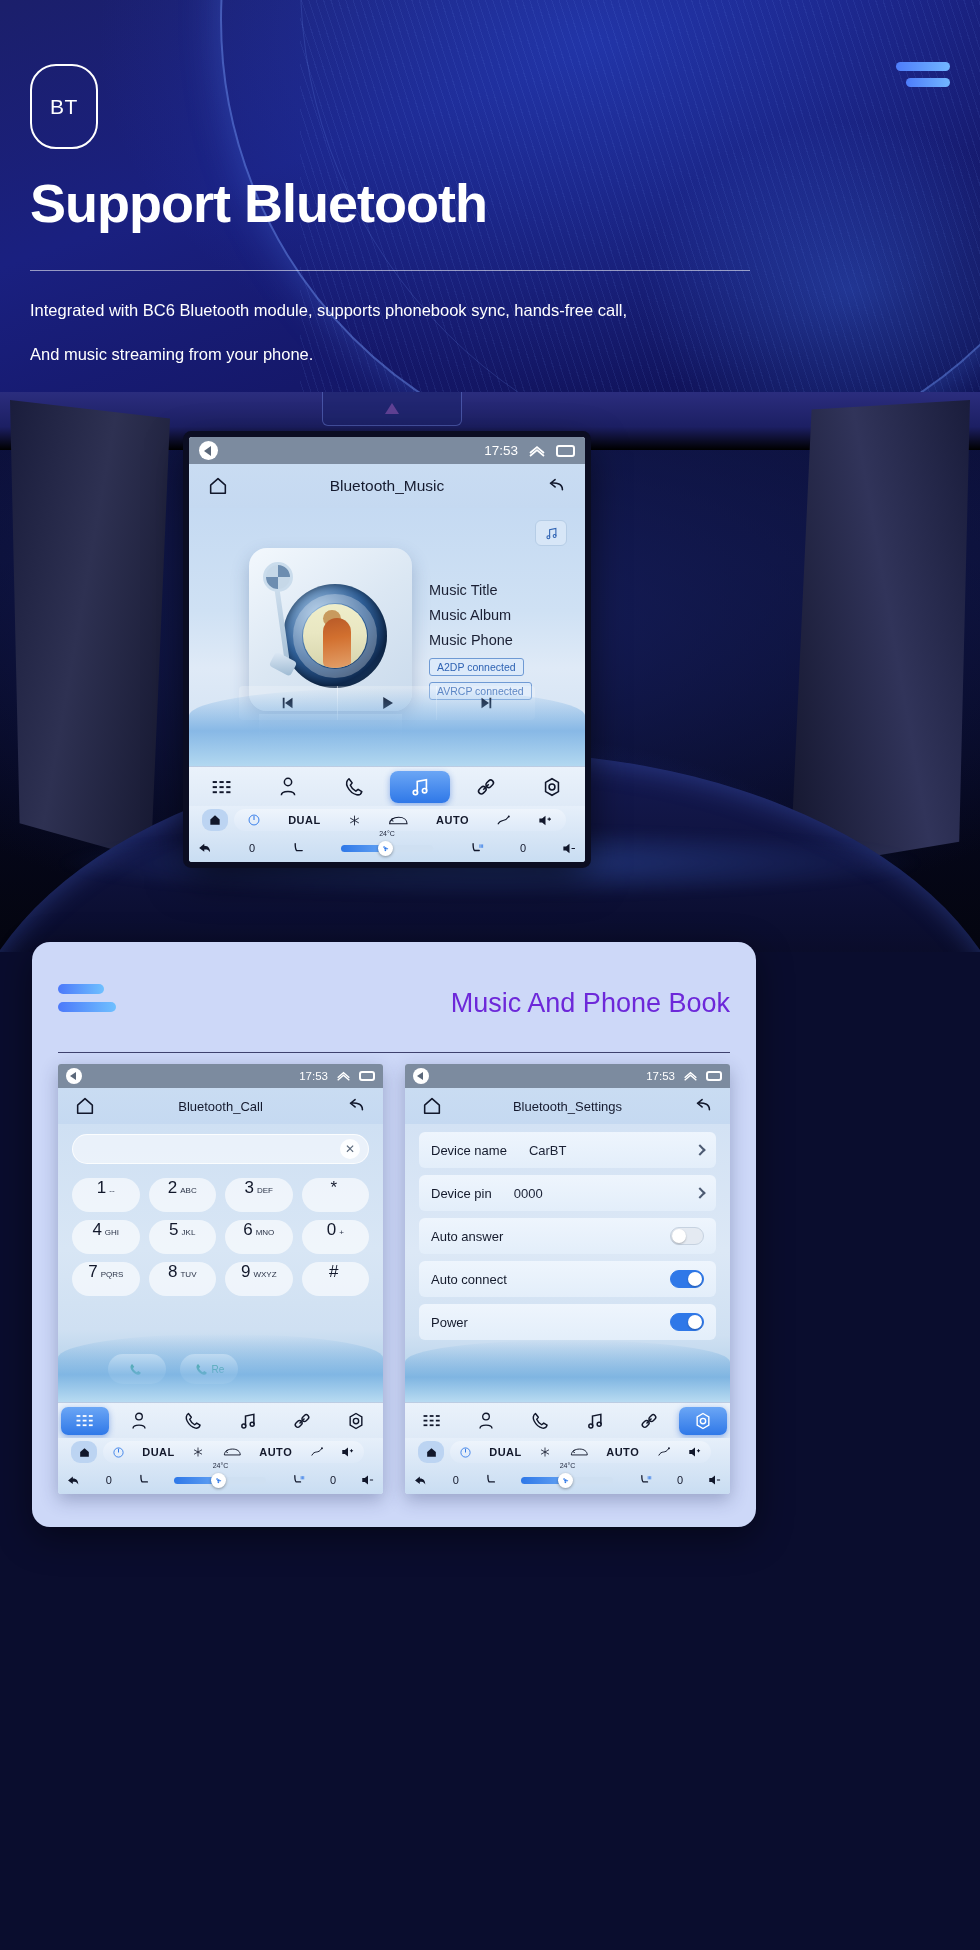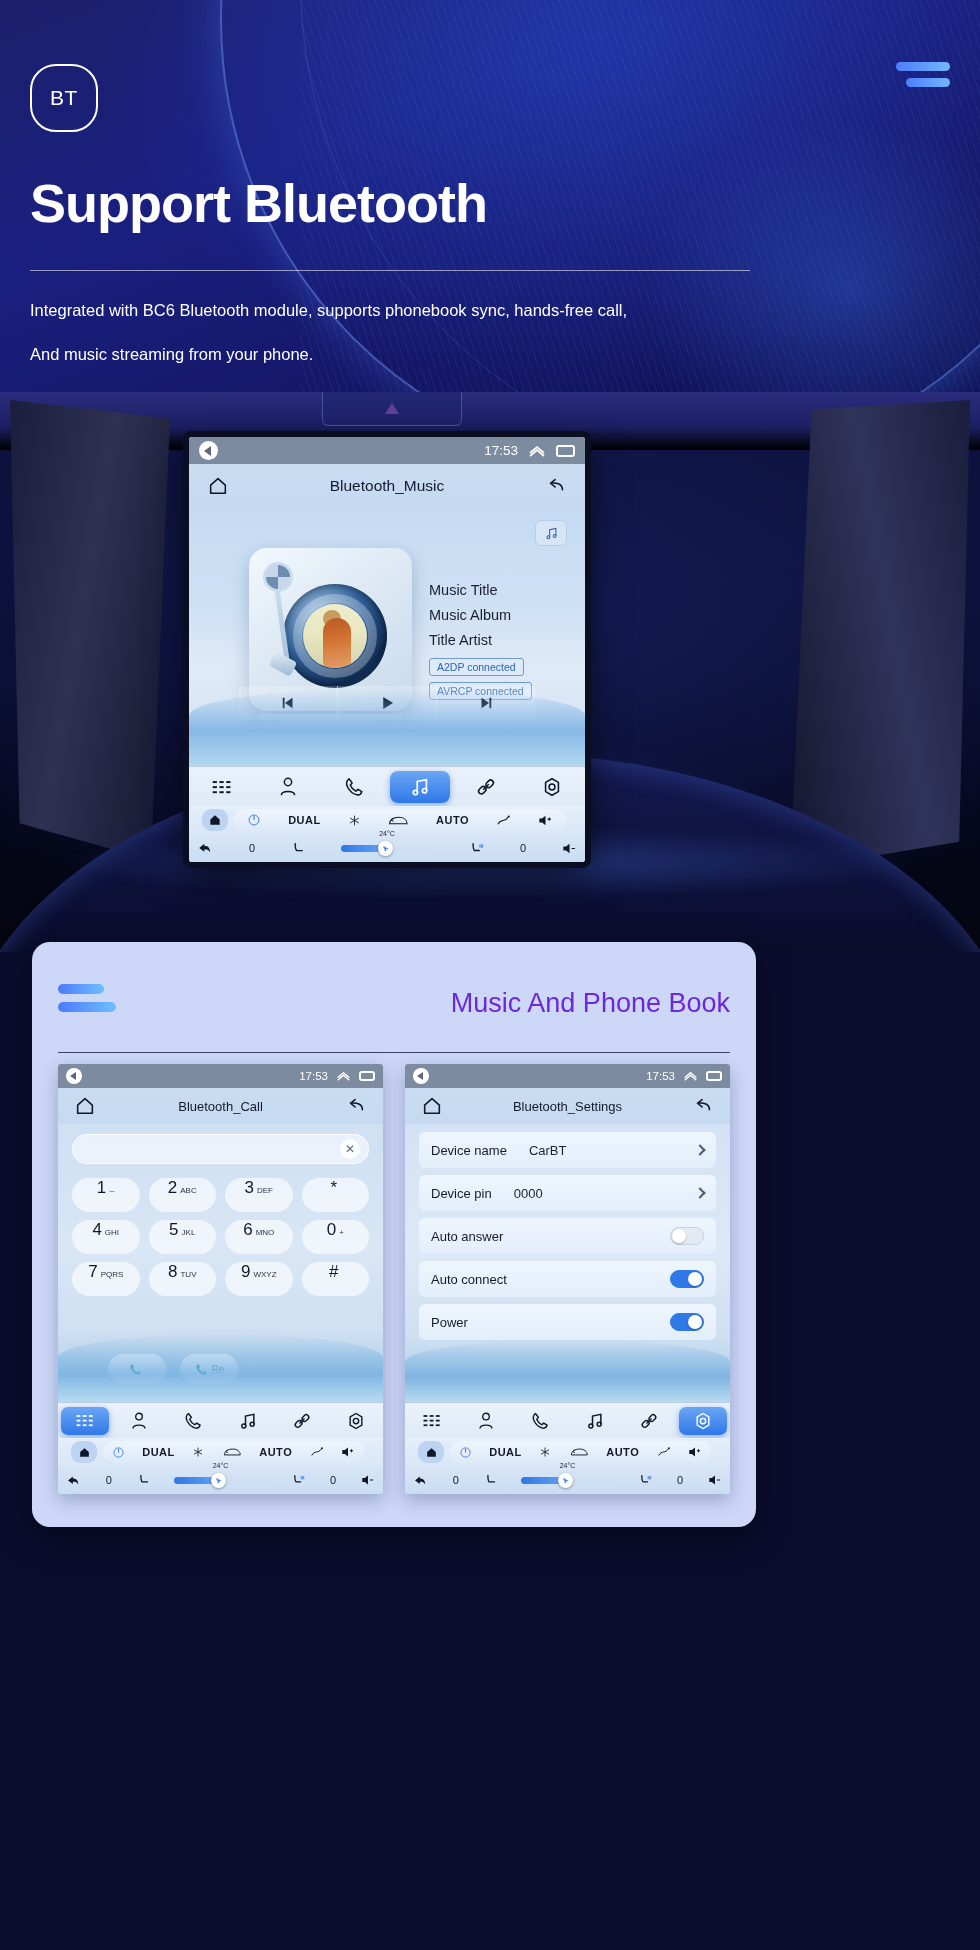--- a/index.html
+++ b/index.html
@@ -37,21 +37,21 @@
       transparent 1px, transparent 7px);
     opacity:0.85;
   }
   .hero-glow {
     position:absolute; right:-80px; top:120px; width:420px; height:340px;
     background: radial-gradient(ellipse at center, rgba(60,110,230,0.35), transparent 70%);
   }
 
   .bt-badge {
     position:absolute; left:30px; top:64px;
-    width:68px; height:68px;
+    width:68px; height:85px;
     border:2px solid #ffffff; border-radius:26px;
     display:flex; align-items:center; justify-content:center;
   }
   .bt-badge span { color:#fff; font-size:21px; letter-spacing:0.5px; }
 
   .menu-mark { position:absolute; right:30px; top:62px; width:54px; }
   .menu-mark i { display:block; height:9px; border-radius:5px;
      background: linear-gradient(90deg,#4e7dfb,#72b6ff); margin-bottom:7px; }
   .menu-mark i:nth-child(1){ width:54px; margin-left:0; }
   .menu-mark i:nth-child(2){ width:44px; margin-left:10px; }
@@ -450,21 +450,21 @@
         </div>
         <div class="tonearm"></div>
         <div class="tonearm-head"></div>
         <div class="tonearm-hub"></div>
       </div>
       <div class="art-reflect"></div>
 
       <div class="music-meta">
         <div class="mm-line">Music Title</div>
         <div class="mm-line">Music Album</div>
-        <div class="mm-line">Title Artist</div>
+        <div class="mm-line">Music Phone</div>
         <div><span class="mm-badge">A2DP  connected</span></div>
         <div><span class="mm-badge">AVRCP connected</span></div>
       </div>
 
       <div class="transport">
         <div class="tbtn">
           <svg width="22" height="18" viewBox="0 0 24 24">
             <path d="M18 5 L8 12 L18 19 Z" fill="#12182b"></path>
               <rect x="5" y="5" width="2.4" height="14" fill="#12182b"></rect>
           </svg>

